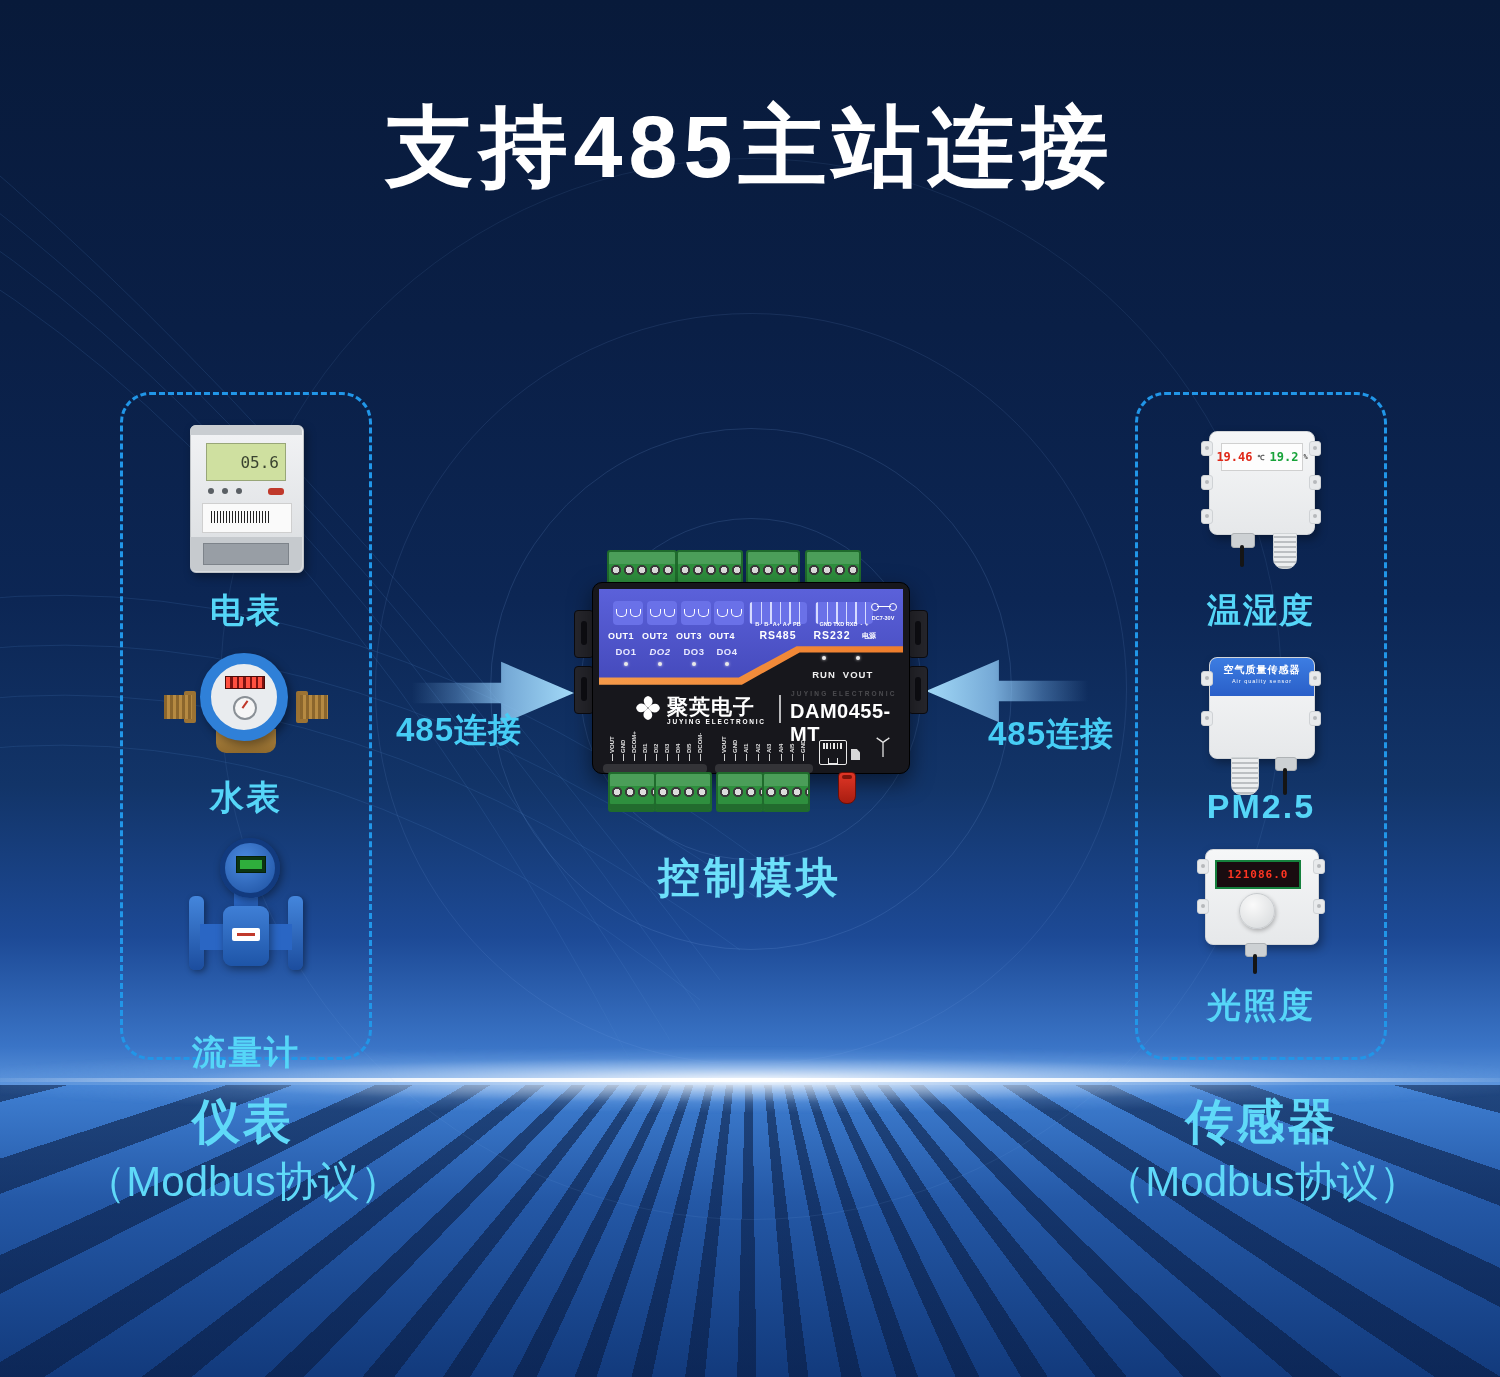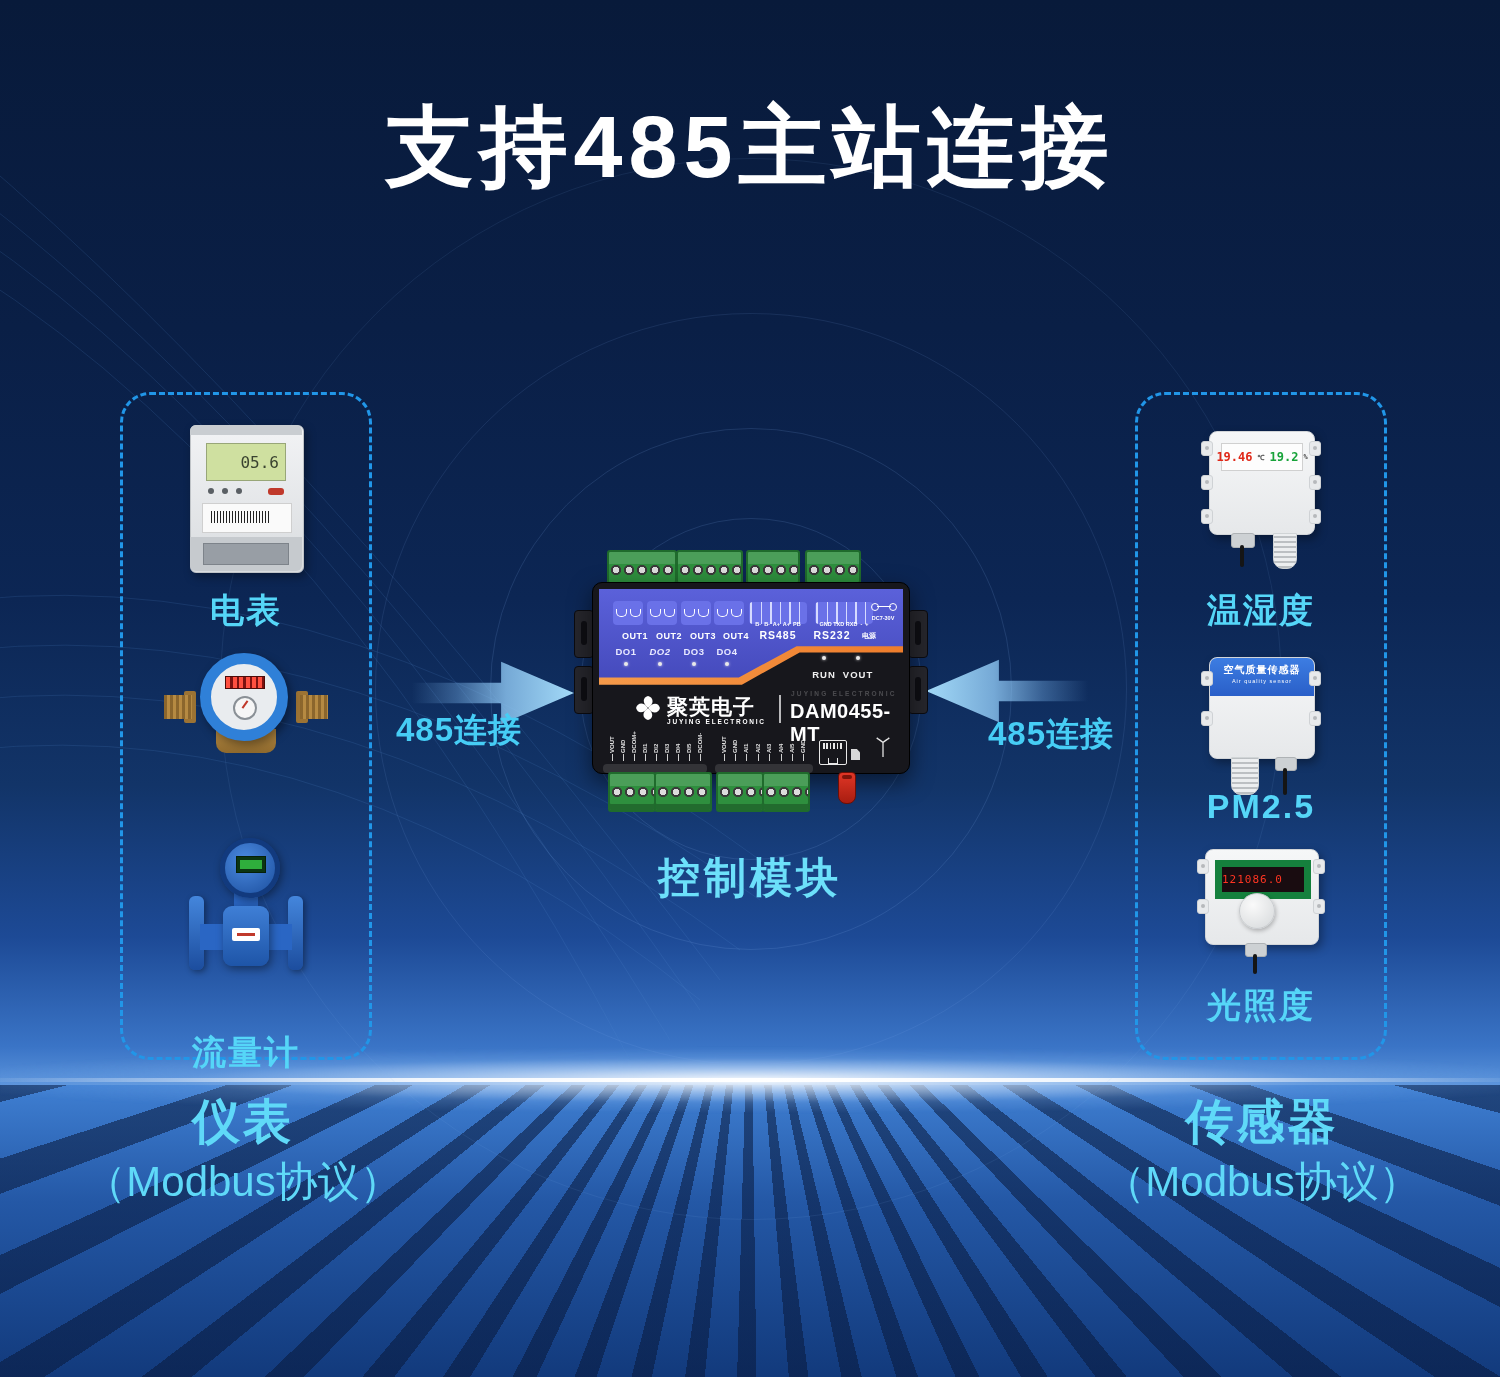--- a/index.html
+++ b/index.html
@@ -52,21 +52,21 @@
     background:linear-gradient(90deg,#f59a4a,#ee7d2c);
     clip-path:polygon(0 0,100% 0,100% 61%,66% 61%,47% 92%,0 92%);}
   .ipanel{position:absolute;left:6px;right:6px;top:6px;height:104px;
     background:linear-gradient(180deg,#5b61da,#4247b8);
     clip-path:polygon(0 0,100% 0,100% 55%,65% 55%,46% 85%,0 85%);}
   .ipanel-content{position:absolute;left:6px;right:6px;top:6px;height:104px;}
   .relay{position:absolute;top:12px;width:30px;height:24px;background:#6a71e8;border-radius:4px;
     display:flex;align-items:center;justify-content:center;gap:3px;}
   .relay::before,.relay::after{content:"";width:9px;height:7px;border:1.4px solid #fff;border-top:none;
     border-radius:0 0 5px 5px;}
-  .out{position:absolute;top:42px;width:40px;text-align:right;color:#fff;font-size:9px;font-weight:bold;letter-spacing:0.5px;}
+  .out{position:absolute;top:42px;width:40px;text-align:left;color:#fff;font-size:9px;font-weight:bold;letter-spacing:0.5px;}
   .hbox{position:absolute;top:13px;width:58px;height:22px;background:#6a71e8;border-radius:4px;
     background-image:repeating-linear-gradient(90deg, rgba(0,0,0,0) 0 8px, #d6daff 8px 9.5px);
     background-position:4px 0;}
   .pins-line{position:absolute;top:32px;text-align:center;color:#fff;font-size:5.5px;font-weight:bold;white-space:pre;}
   .port-label{position:absolute;top:40px;text-align:center;color:#fff;font-size:10.5px;font-weight:bold;letter-spacing:1px;}
   .pwr-label{position:absolute;left:256px;top:42px;width:28px;text-align:center;color:#fff;font-size:7px;font-weight:bold;}
   .pwr-icon{position:absolute;left:272px;top:13px;width:26px;height:9px;
     background:linear-gradient(#fff,#fff) center/14px 1.4px no-repeat;}
   .pwr-icon::before,.pwr-icon::after{content:"";position:absolute;top:1px;width:6px;height:6px;border:1.2px solid #fff;border-radius:50%;}
   .pwr-icon::before{left:0;} .pwr-icon::after{right:0;}
@@ -146,22 +146,22 @@
   .ts-red{color:#e02818;} .ts-green{color:#18a33a;}
   .ts-unit{font-size:7px;color:#444;}
   .gland{position:absolute;width:22px;height:13px;background:#cdd1d4;border:1px solid #aeb2b5;border-radius:3px;}
   .cable{position:absolute;width:4px;background:#151515;border-radius:2px;}
   .probe{position:absolute;width:22px;background:#eceef0;border:1px solid #d0d4d6;border-radius:0 0 10px 10px;
     background-image:repeating-linear-gradient(0deg, rgba(140,145,150,0.5) 0 2px, rgba(0,0,0,0) 2px 5px);}
   .pm-header{position:absolute;left:0;top:0;width:100%;height:38px;border-radius:7px 7px 0 0;
     background:linear-gradient(180deg,#3d7de2,#2a5fc8);color:#fff;text-align:center;}
   .pm-h1{display:block;font-size:10px;font-weight:bold;letter-spacing:1px;margin-top:5px;}
   .pm-h2{display:block;font-size:5.5px;letter-spacing:1px;margin-top:1px;}
-  .ls-disp{position:absolute;left:16px;top:13px;width:82px;height:25px;background:#190c10;border:7px solid #15803d;
-    color:#ff3522;font-family:"DejaVu Sans Mono",monospace;font-size:11px;font-weight:normal;text-align:left;line-height:25px;letter-spacing:1px;}
+  .ls-disp{position:absolute;left:16px;top:13px;width:82px;height:25px;background:#190c10;border:2px solid #15803d;
+    color:#ff3522;font-family:"DejaVu Sans Mono",monospace;font-size:11px;font-weight:bold;text-align:center;line-height:25px;letter-spacing:1px;}
   .ls-dome{position:absolute;left:40px;top:46px;width:34px;height:34px;border-radius:50%;
     background:radial-gradient(circle at 38% 32%, #fafafa, #d5d8da);border:1px solid #c8cbce;box-shadow:1px 2px 4px rgba(0,0,0,0.25);}
 </style>
 </head>
 <body>
 
 <div id="stage">
 
   <div class="bg-sky"></div>
   <div class="bg-floor"></div>
@@ -206,20 +206,21 @@
       <div class="wm-nutl" style="left:20px;"></div>
       <div class="wm-nutr" style="right:20px;"></div>
       <div class="wm-pipe" style="left:0;"></div>
       <div class="wm-pipe" style="right:0;"></div>
       <div class="wm-base"></div>
       <div class="wm-ring">
         <div class="wm-red"></div>
         <div class="wm-dial"></div>
       </div>
     </div>
+    <div class="p-label" style="top:380px;">水表</div>
 
     <div class="g" style="top:443px;width:124px;height:136px;">
       <div class="fm-flange" style="left:5px;"></div>
       <div class="fm-flange" style="right:5px;"></div>
       <div class="fm-pipe" style="left:16px;"></div>
       <div class="fm-pipe" style="right:16px;"></div>
       <div class="fm-neck"></div>
       <div class="fm-head">
           <div class="fm-disp"></div>
         </div>

